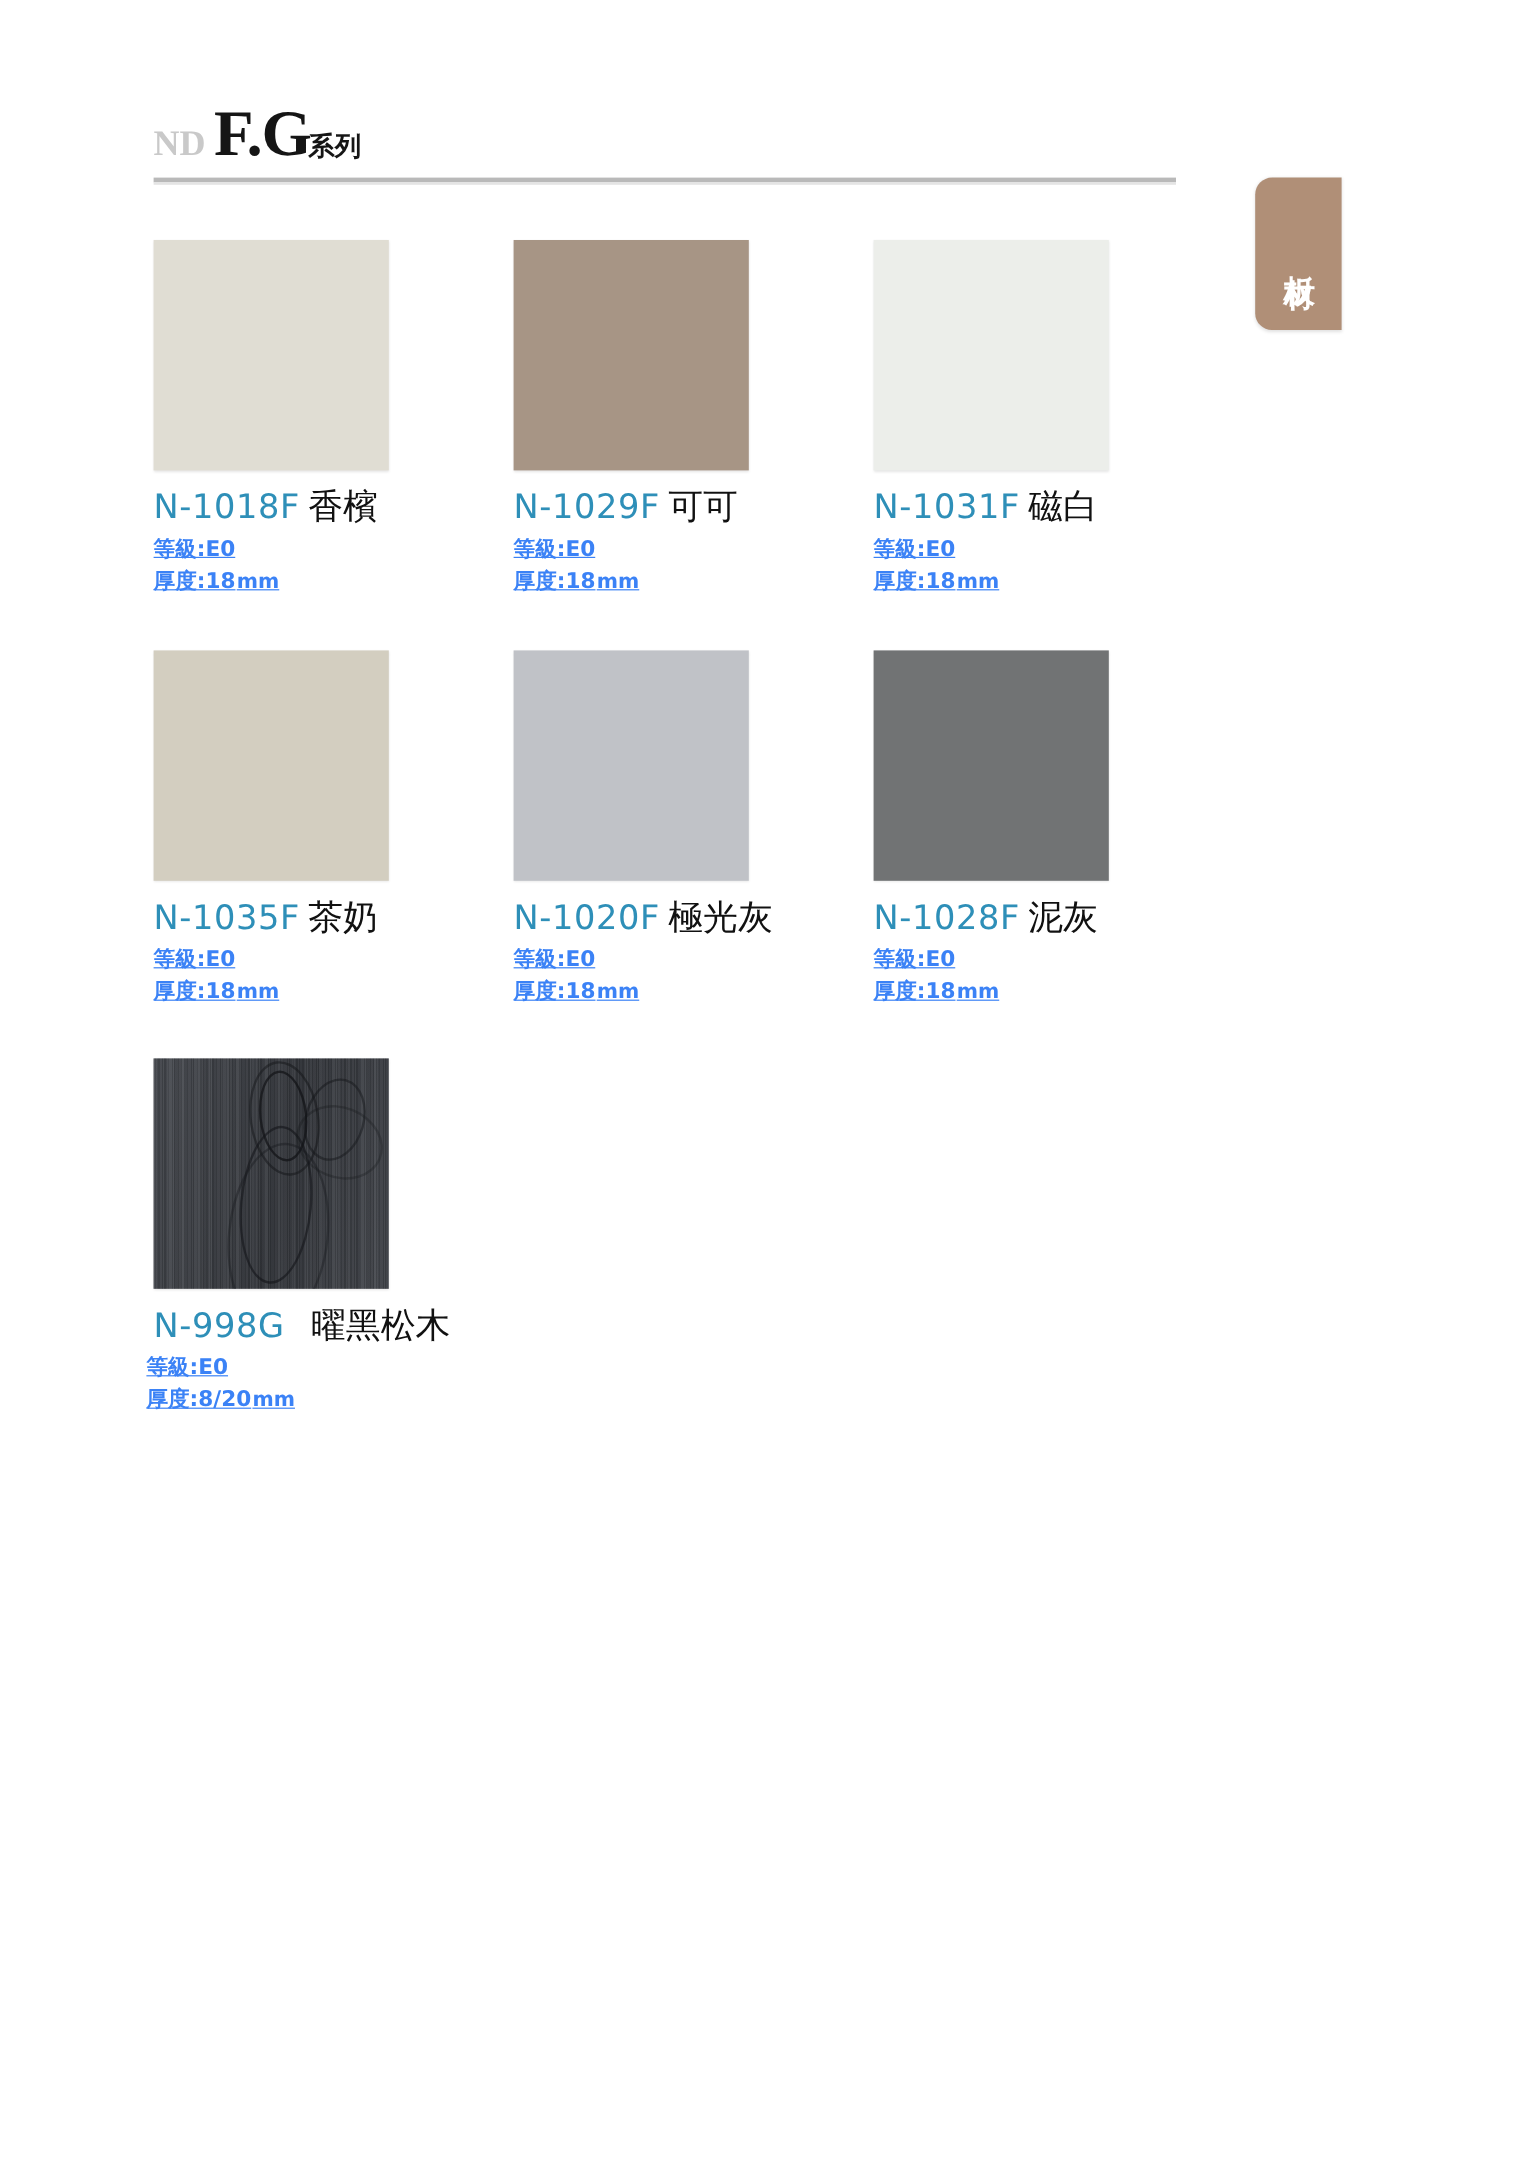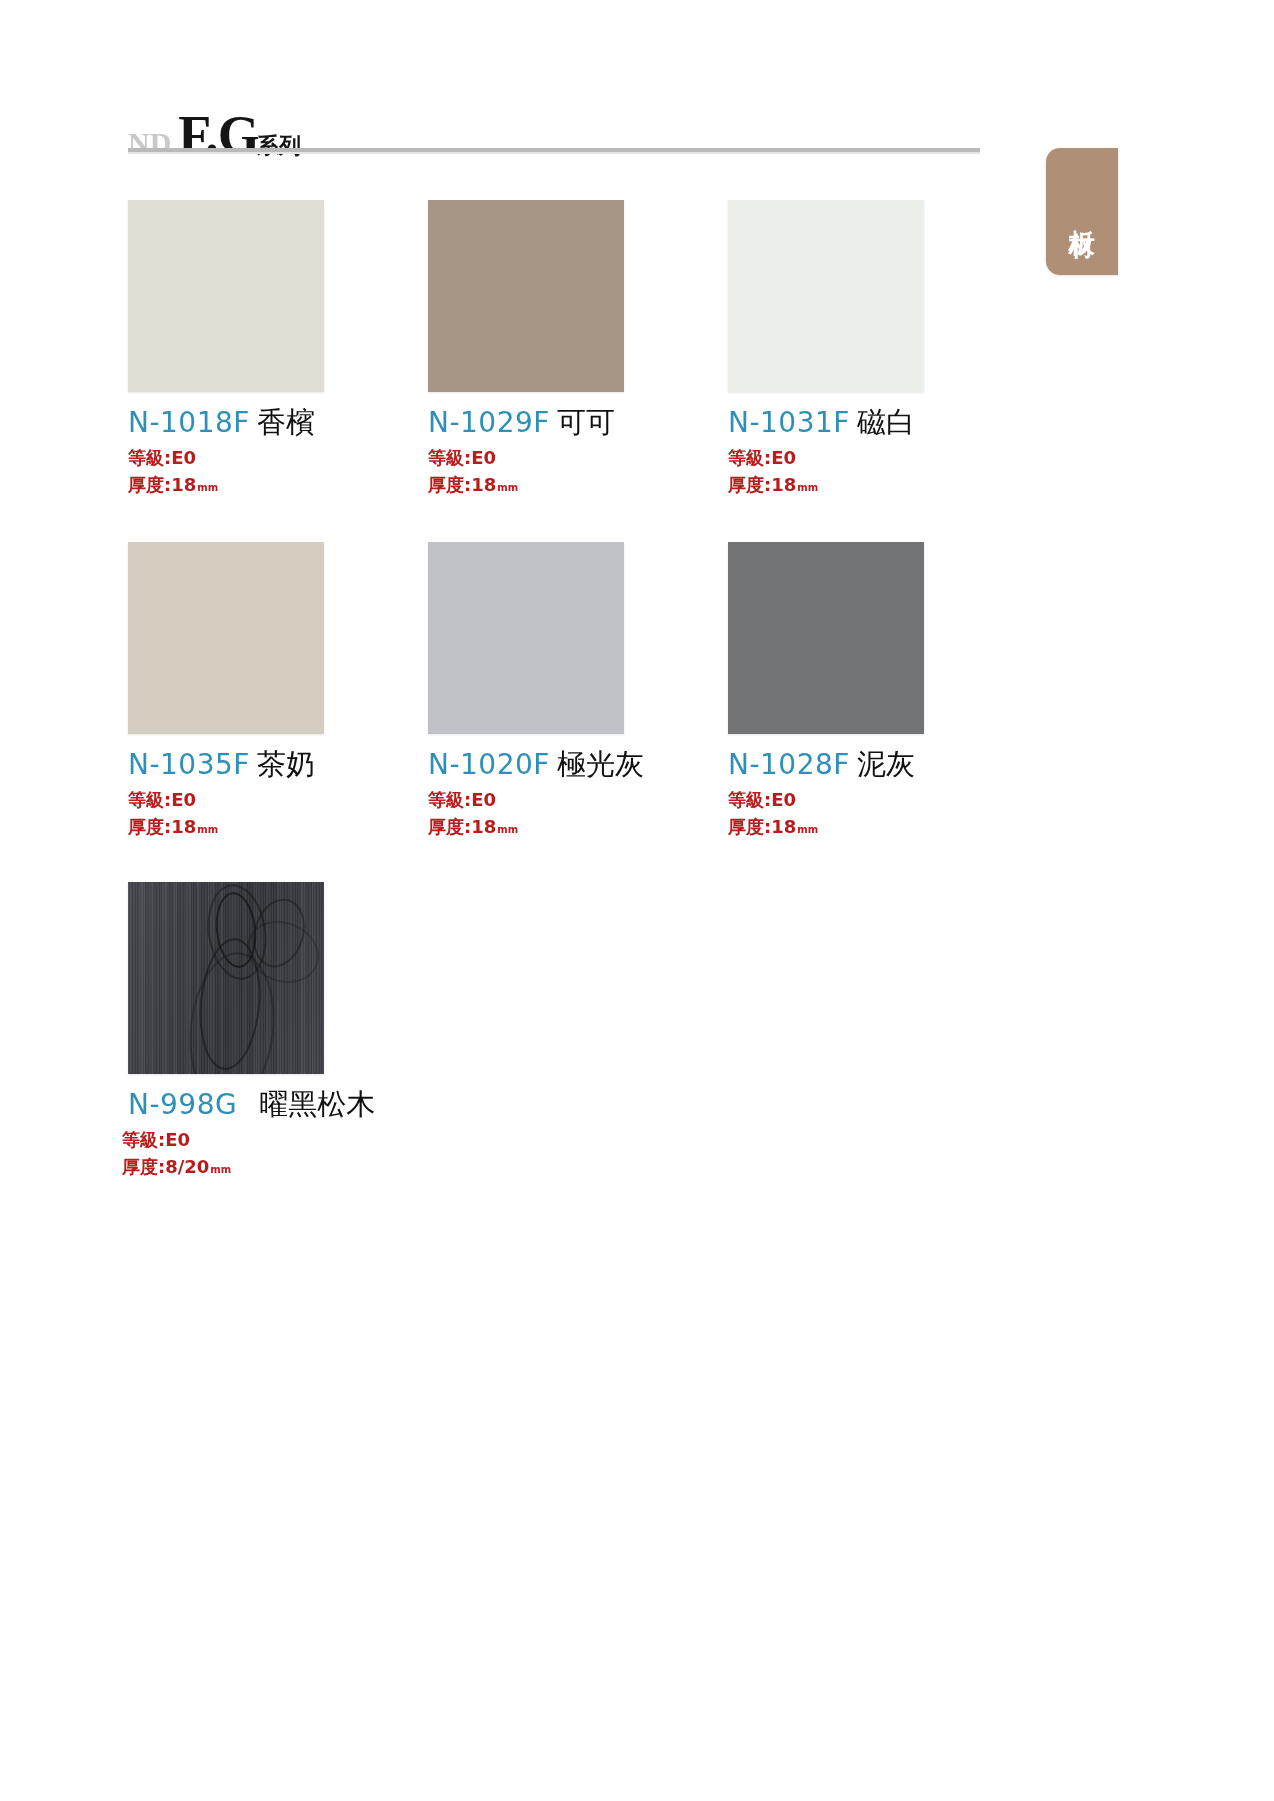--- a/index.html
+++ b/index.html
@@ -12,21 +12,21 @@
     height: 1801px;
     position: relative;
     font-family: "Liberation Sans", "DejaVu Sans", sans-serif;
     overflow: hidden;
   }
 
   
   #header {
     position: absolute;
     left: 128px;
-    top: 96px;
+    top: 72px;
     width: 850px;
     height: 72px;
     text-align: right;
   }
   #header-title {
     position: absolute;
     left: 0;
     bottom: 6px;
     white-space: nowrap;
     line-height: 1;
@@ -144,24 +144,25 @@
     font-weight: 500;
     margin-left: 7px;
   }
   .spec {
     margin-top: 11px;
     white-space: nowrap;
     line-height: 1;
     font-family: "DejaVu Sans", "Liberation Sans", sans-serif;
     font-weight: bold;
     font-size: 18px;
-    color: #b91c1c;
+    color: #3b82f6;
+    text-decoration: underline;
   }
   .spec .unit {
-    font-size: 10px;
+    font-size: 17px;
     font-weight: bold;
     margin-left: 1px;
   }
   .spec-grade { margin-top: 12px; }
   .spec-thick { margin-top: 9px; }
 
   .row-gap-1 { height: 48px; }
   .row-gap-2 { height: 46px; }
 
   

